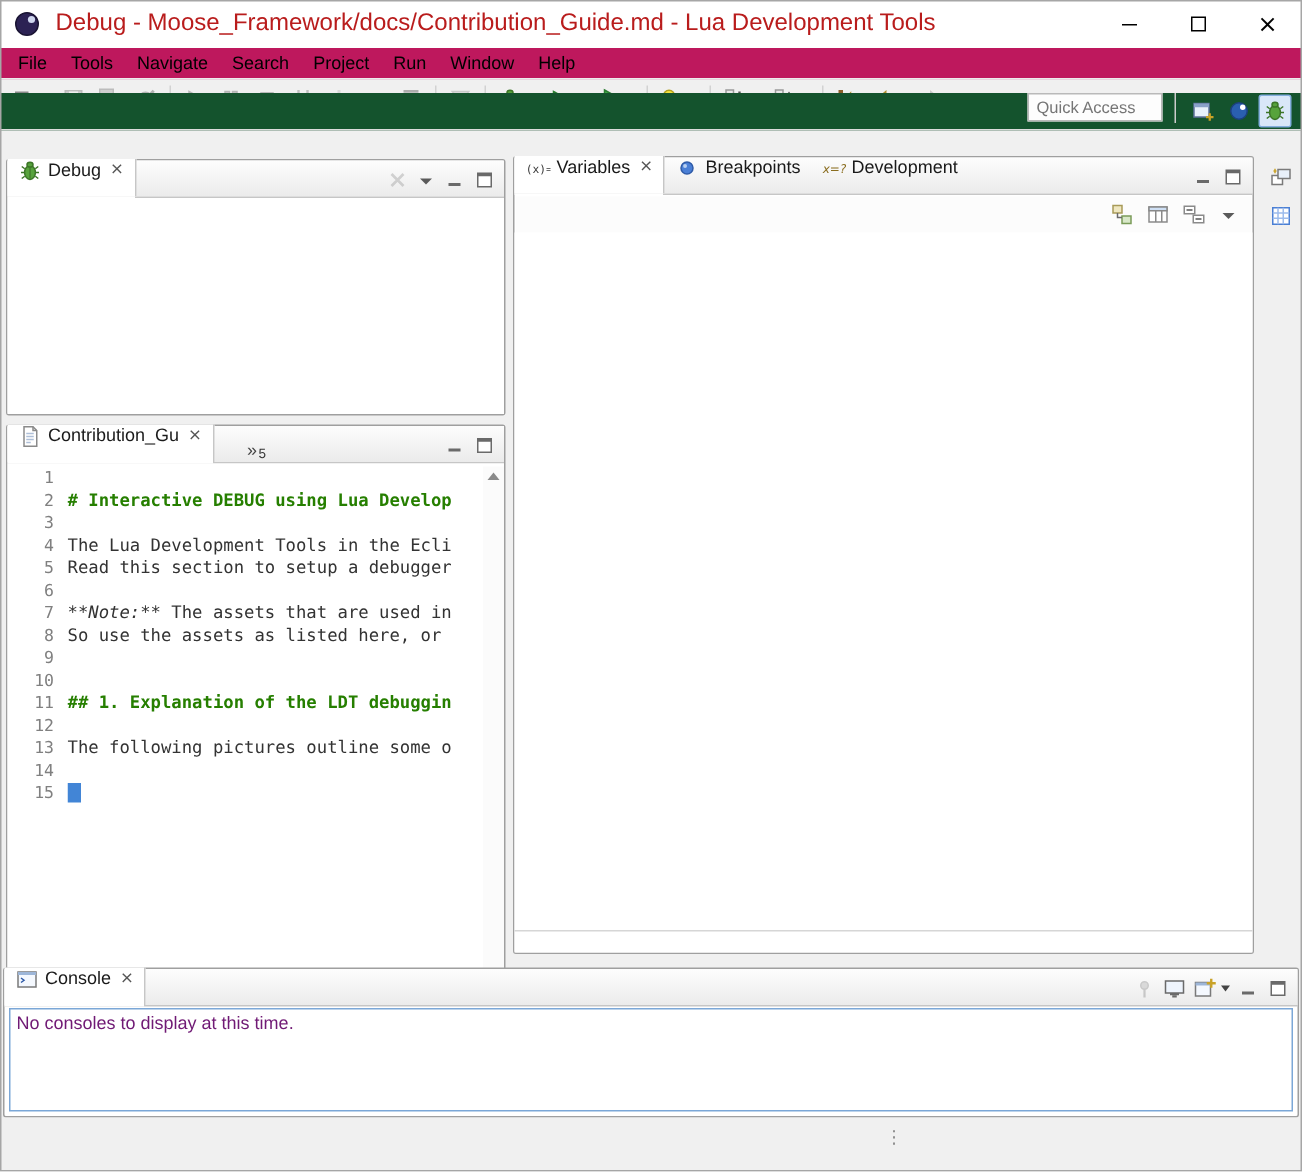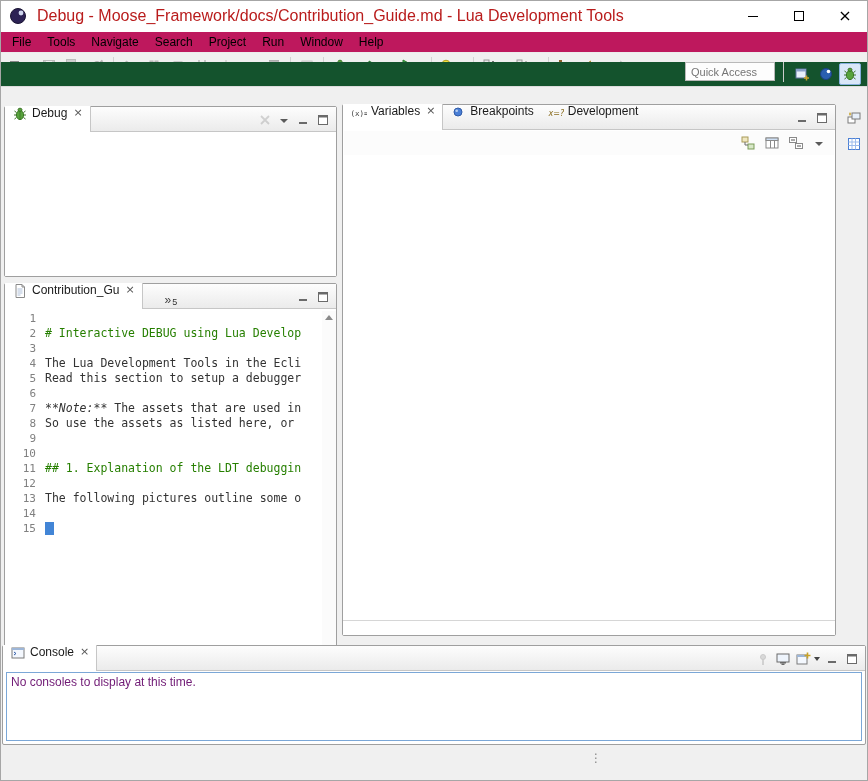--- a/index.html
+++ b/index.html
@@ -67,21 +67,21 @@
   #vars-panel { left:342px; top:104px; width:494px; height:532px; }
   #console-panel { left:2px; top:645px; width:864px; height:100px; }
 
   
   .ed-body { position:absolute; top:25px; left:0; right:0; bottom:0; background:#fff; }
   .ed-lines { position:absolute; top:2px; left:0; right:14px; bottom:16px; overflow:hidden;
               font-family:"DejaVu Sans Mono", monospace; font-size:11.5px; line-height:15px; white-space:pre; }
   .ed-line { display:flex; height:15px; }
   .ln { width:40px; min-width:40px; text-align:right; padding-right:9px; color:#808080; font-size:11px; }
   .code { flex:1; overflow:hidden; color:#333; }
-  .seg-header { color:#267f00; font-weight:normal; }
+  .seg-header { color:#267f00; font-weight:bold; }
   .seg-em { font-style:italic; color:#333; }
   .caret-sel { display:inline-block; width:9px; height:13px; background:#4285d6; vertical-align:text-bottom; }
 
   .ed-vscroll { position:absolute; top:2px; right:0; width:14px; bottom:16px; background:#fbfbfb; }
   .ed-hscroll { position:absolute; left:40px; right:14px; bottom:1px; height:14px; background:#f2f2f2; }
   .sb-arrow { position:absolute; width:0; height:0; }
   .tri-up { border-left:4px solid transparent; border-right:4px solid transparent; border-bottom:5px solid #8a8a8a; left:3px; top:4px; }
   .tri-down { border-left:4px solid transparent; border-right:4px solid transparent; border-top:5px solid #8a8a8a; left:3px; bottom:4px; }
   .tri-left { border-top:4px solid transparent; border-bottom:4px solid transparent; border-right:5px solid #8a8a8a; left:4px; top:3px; }
   .tri-right { border-top:4px solid transparent; border-bottom:4px solid transparent; border-left:5px solid #8a8a8a; right:4px; top:3px; }

